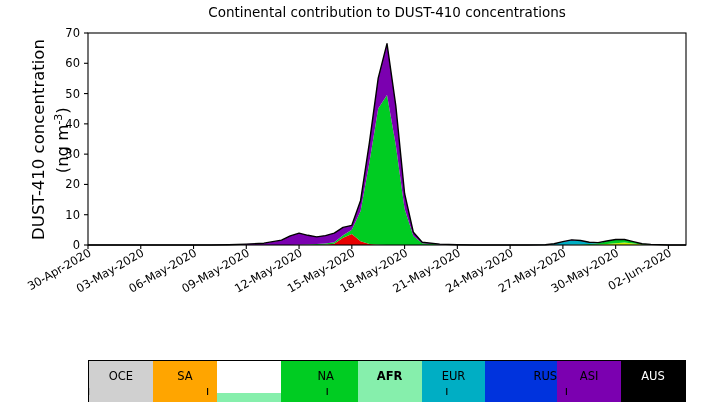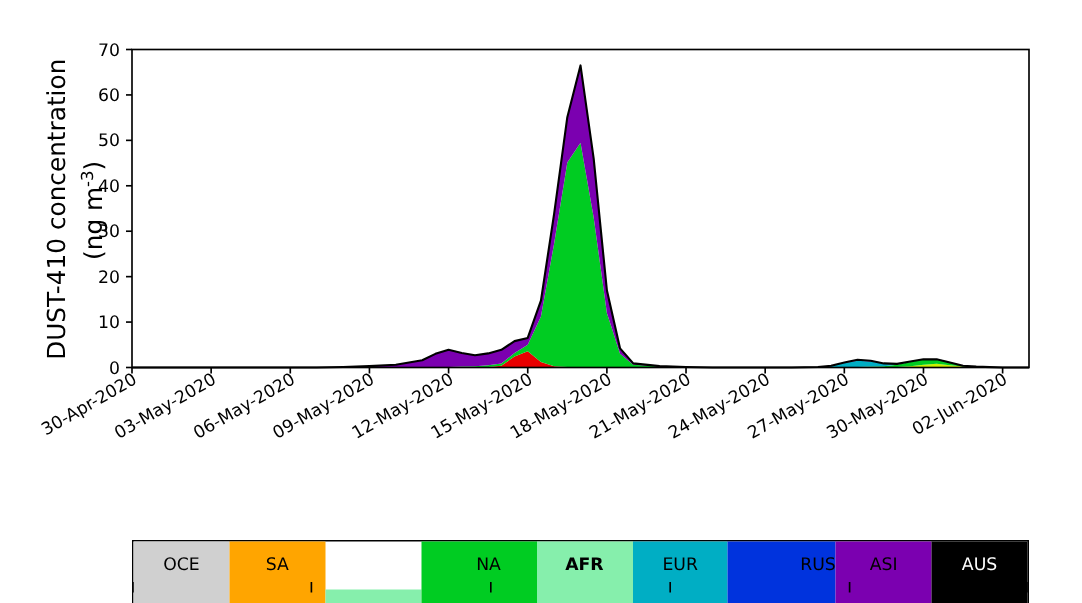--- a/index.html
+++ b/index.html
@@ -113,20 +113,21 @@
     top: 388px;
     width: 598px;
     height: 14px;
   }
 </style>
 </head>
 <body>
 
 <div id="page">
 
+  <div id="chart-title">Continental contribution to DUST-410 concentrations</div>
 
   <div id="ylabel-wrap">
     <div id="ylabel-line1">DUST-410 concentration</div>
     <div id="ylabel-line2">
       <span>(ng m</span><span class="sup">-3</span><span>)</span>
     </div>
   </div>
 
   <svg id="plot-svg" width="721" height="347">
     <g id="areas-group">

